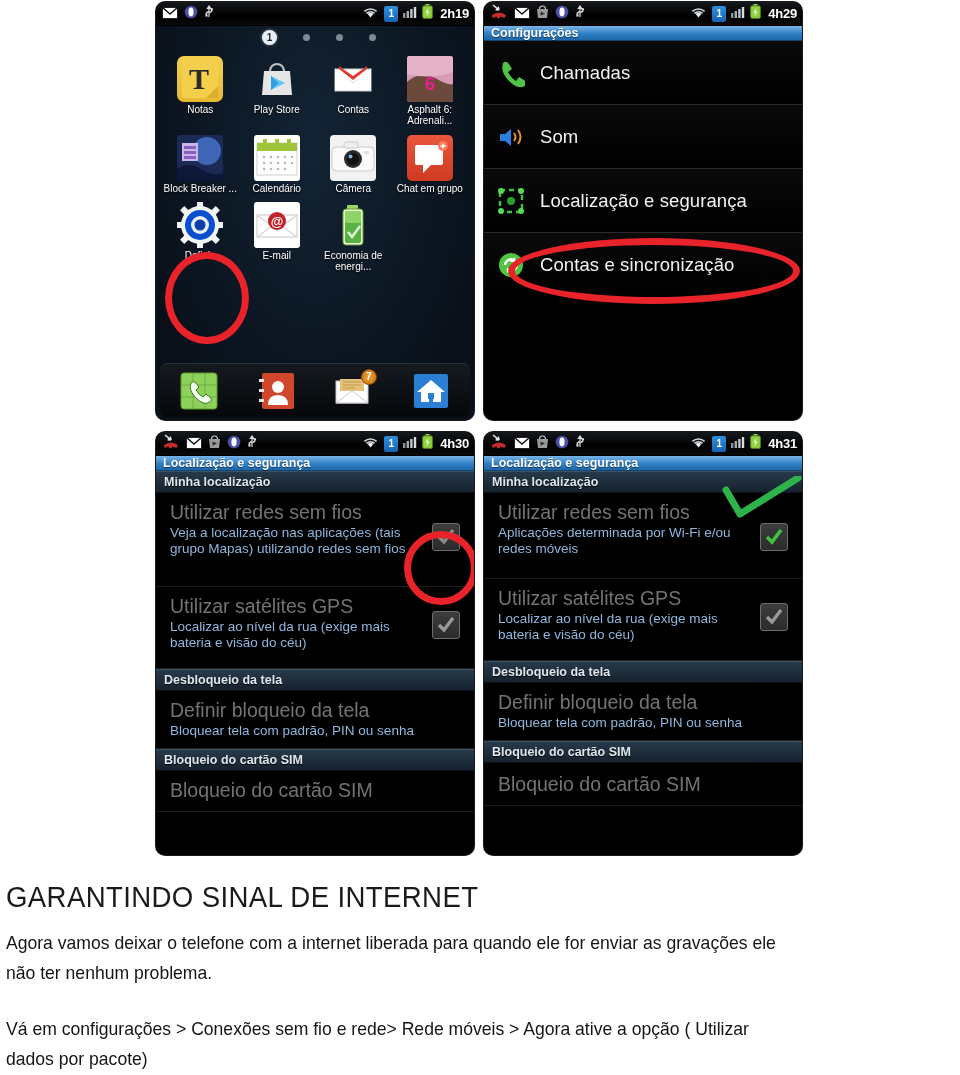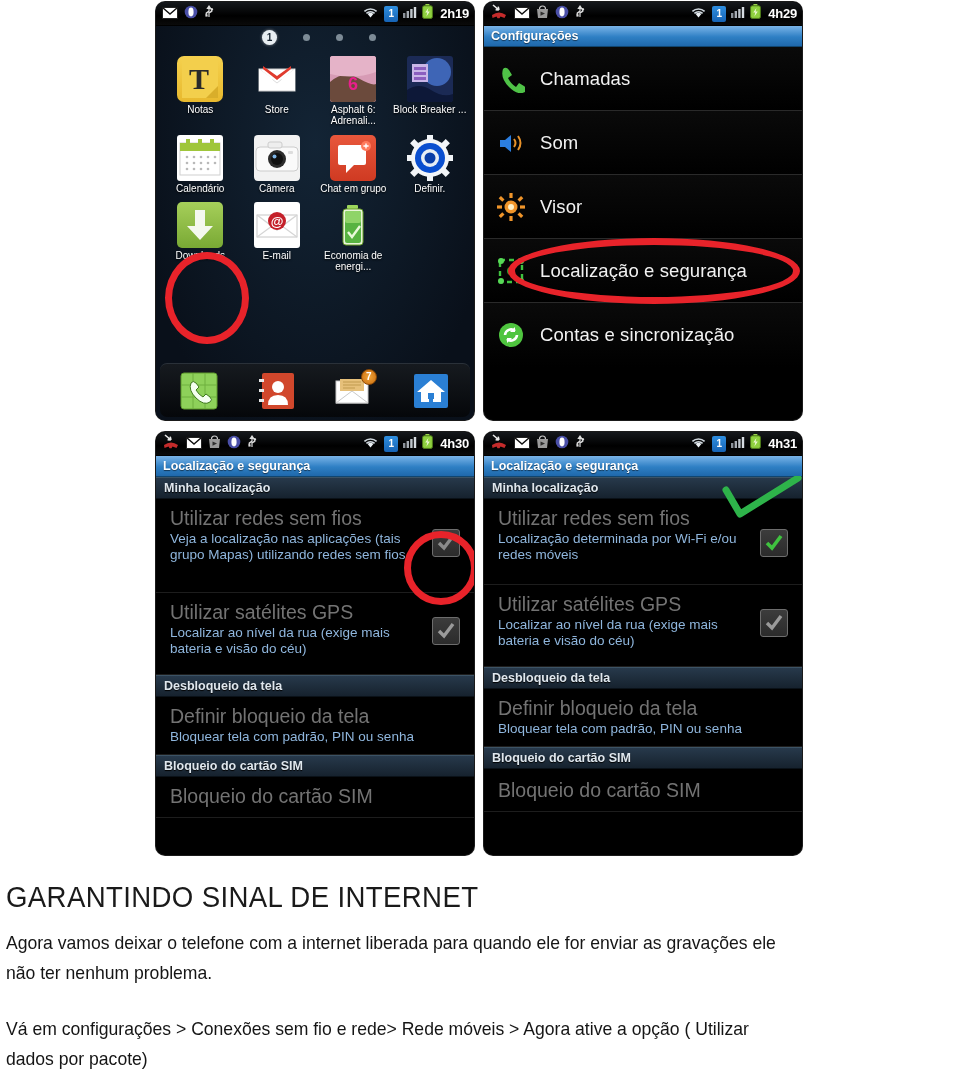--- a/index.html
+++ b/index.html
@@ -66,21 +66,21 @@
   .dock {
     position:absolute; left:4px; right:4px; bottom:3px; height:54px;
     background:linear-gradient(#161a1f,#05070a);
     border-radius:7px; border-top:1px solid #2a3139;
     display:flex; align-items:center; justify-content:space-around;
   }
   .dock .ic { width:40px;height:40px;border-radius:5px;display:flex;align-items:center;justify-content:center;position:relative;}
 
   
   .titlebar {
-    height:21px; background:linear-gradient(#7ab4e8,#2e7fc4 55%,#1f68ab);
+    height:15px; background:linear-gradient(#7ab4e8,#2e7fc4 55%,#1f68ab);
     color:#fff; font-size:12.5px; font-weight:bold; display:flex; align-items:center;
     padding-left:7px; text-shadow:0 1px 1px rgba(0,0,0,.55);
     border-bottom:1px solid #10456f;
   }
   .settings-list { background:#84cc16; }
   .srow {
     height:64px; display:flex; align-items:center; gap:14px; padding-left:12px;
     border-bottom:1px solid #2a2a2a;
     background:linear-gradient(#0a0a0a,#000);
   }
@@ -203,32 +203,43 @@
           <div class="ic" style="background:linear-gradient(#f5d14e,#e8b92e);">
             <svg width="46" height="46" viewBox="0 0 46 46">
                 <rect x="5" y="4" width="36" height="38" fill="#f3cf4c"></rect>
                 <path d="M41 30 L29 42 L41 42 z" fill="#d9ae2a"></path>
                 <text x="22" y="33" font-family="Liberation Serif, serif" font-size="30" font-weight="bold" fill="#2a2a2a" text-anchor="middle">T</text>
               </svg>
           </div>
           <div class="lbl">Notas</div>
         </div>
 
+        <div class="app">
+          <div class="ic">
+            <svg width="46" height="46" viewBox="0 0 46 46">
+                <path d="M10 15 h26 l2 24 h-30 z" fill="#e6e6e6"></path>
+                <path d="M16 15 a7 7 0 0 1 14 0" stroke="#bdbdbd" stroke-width="2.2" fill="none"></path>
+                <path d="M17 20 L31 27 L17 34 z" fill="#5bc8f5"></path>
+                <path d="M17 20 L24.5 27 L17 34 z" fill="#2e9fe0"></path>
+              </svg>
+          </div>
+          <div class="lbl">Play Store</div>
+        </div>
 
         <div class="app">
           <div class="ic">
             <svg width="46" height="46" viewBox="0 0 46 46">
                 <rect x="5" y="13" width="36" height="22" fill="#fff" stroke="#ccc"></rect>
                 <path d="M5 13 L23 27 L41 13" fill="none" stroke="#ddd"></path>
                 <path d="M9 13 L23 24 L37 13 L37 10 L23 20 L9 10 z" fill="#e03b2e"></path>
                 <path d="M5 35 L19 23 L5 13 z" fill="#fff"></path>
                 <path d="M41 35 L27 23 L41 13 z" fill="#fff"></path>
               </svg>
           </div>
-          <div class="lbl">Store</div>
+          <div class="lbl">Contas</div>
         </div>
 
         <div class="app">
           <div class="ic" style="border-radius:3px;background:#c98fa8;">
             <svg width="46" height="46" viewBox="0 0 46 46">
                 <rect width="46" height="46" fill="#d79bb5"></rect>
                 <path d="M0 26 q14 -12 28 -4 t18 6 v18 H0 z" fill="#6b4a3c"></path>
                 <path d="M0 0 h46 v16 q-22 8 -46 2 z" fill="#e5b3c8"></path>
                 <text x="18" y="34" font-size="18" font-weight="bold" fill="#e81f8c" font-family="Liberation Sans, sans-serif">6</text>
               </svg>
@@ -323,28 +334,20 @@
                 <rect x="35" y="33" width="6" height="8" transform="rotate(-45 38 37)"></rect>
               </g>
               <circle cx="23" cy="23" r="15" fill="#0a4fd0"></circle>
               <circle cx="23" cy="23" r="9" fill="#e8eef4"></circle>
               <circle cx="23" cy="23" r="5.5" fill="#0a3ea8"></circle>
             </svg>
           </div>
           <div class="lbl">Definir.</div>
         </div>
 
-        <div class="app">
-          <div class="ic" style="background:linear-gradient(#a6cf5a,#79a934);border-radius:5px;">
-            <svg width="46" height="46" viewBox="0 0 46 46">
-                <path d="M18 8 h10 v16 h8 L23 38 L10 24 h8 z" fill="#f4f8ee"></path>
-              </svg>
-          </div>
-          <div class="lbl">Downloads</div>
-        </div>
 
         <div class="app">
           <div class="ic" style="background:#fff;border-radius:3px;">
             <svg width="46" height="46" viewBox="0 0 46 46">
                 <rect x="3" y="13" width="40" height="22" fill="#fff" stroke="#c8c8c8"></rect>
                 <path d="M3 13 L23 28 L43 13" fill="none" stroke="#d5d5d5" stroke-width="1.4"></path>
                 <path d="M3 35 L18 24 M43 35 L28 24" stroke="#d5d5d5" stroke-width="1.2"></path>
                 <circle cx="23" cy="19" r="9" fill="#c4202a"></circle>
                 <text x="23" y="24" font-size="13" font-weight="bold" fill="#fff" text-anchor="middle" font-family="Liberation Sans, sans-serif">@</text>
               </svg>
@@ -492,39 +495,20 @@
         <span class="sico">
           <svg width="28" height="28" viewBox="0 0 28 28">
               <path d="M3 11 h5 L14 6 v17 L8 18 H3 z" fill="#2b7ee0"></path>
               <path d="M17 10 q3 4 0 8" stroke="#e8922a" stroke-width="2" fill="none"></path>
               <path d="M21 7 q5 7 0 14" stroke="#e8922a" stroke-width="2" fill="none"></path>
             </svg>
         </span>
         <span class="stxt">Som</span>
       </div>
 
-      <div class="srow">
-        <span class="sico">
-          <svg width="28" height="28" viewBox="0 0 28 28">
-              <g fill="#f0952a">
-                <circle cx="14" cy="14" r="6.5"></circle>
-                <rect x="12.4" y="0" width="3.2" height="5"></rect>
-                <rect x="12.4" y="23" width="3.2" height="5"></rect>
-                <rect x="0" y="12.4" width="5" height="3.2"></rect>
-                <rect x="23" y="12.4" width="5" height="3.2"></rect>
-                <rect x="3" y="3.4" width="3.2" height="5" transform="rotate(-45 4.6 5.9)"></rect>
-                <rect x="21.8" y="3.4" width="3.2" height="5" transform="rotate(45 23.4 5.9)"></rect>
-                <rect x="3" y="19.6" width="3.2" height="5" transform="rotate(45 4.6 22.1)"></rect>
-                <rect x="21.8" y="19.6" width="3.2" height="5" transform="rotate(-45 23.4 22.1)"></rect>
-              </g>
-              <circle cx="14" cy="14" r="3" fill="#fff1c8"></circle>
-            </svg>
-        </span>
-        <span class="stxt">Visor</span>
-      </div>
 
       <div class="srow">
         <span class="sico">
           <svg width="28" height="28" viewBox="0 0 28 28">
               <rect x="3" y="3" width="22" height="22" fill="none" stroke="#3fc23f" stroke-width="2.4" stroke-dasharray="5 4"></rect>
               <circle cx="4" cy="4" r="3" fill="#57d957"></circle>
               <circle cx="24" cy="4" r="3" fill="#57d957"></circle>
               <circle cx="4" cy="24" r="3" fill="#57d957"></circle>
               <circle cx="24" cy="24" r="3" fill="#57d957"></circle>
               <circle cx="14" cy="14" r="4" fill="#2aa02a"></circle>
@@ -727,21 +711,21 @@
         <span class="sb-clock">4h31</span>
       </div>
     </div>
 
     <div class="titlebar">Localização e segurança</div>
     <div class="secthdr">Minha localização</div>
 
     <div class="optrow optbig" style="min-height:86px;">
       <div class="optbody">
         <div class="opttitle" style="font-size:19.5px;">Utilizar redes sem fios</div>
-        <div class="optdesc" style="font-size:13.5px;">Localização determinada por Wi-Fi e/ou redes móveis</div>
+        <div class="optdesc" style="font-size:13.5px;">Aplicações determinada por Wi-Fi e/ou redes móveis</div>
       </div>
       <div class="chk" style="margin-top:22px;">
         <svg width="20" height="20" viewBox="0 0 20 20">
             <path d="M3 10 l5 5 l9 -12" stroke="#3fc23f" stroke-width="3.6" fill="none"></path>
           </svg>
       </div>
     </div>
 
     <div class="optrow optbig" style="min-height:82px;">
       <div class="optbody">

